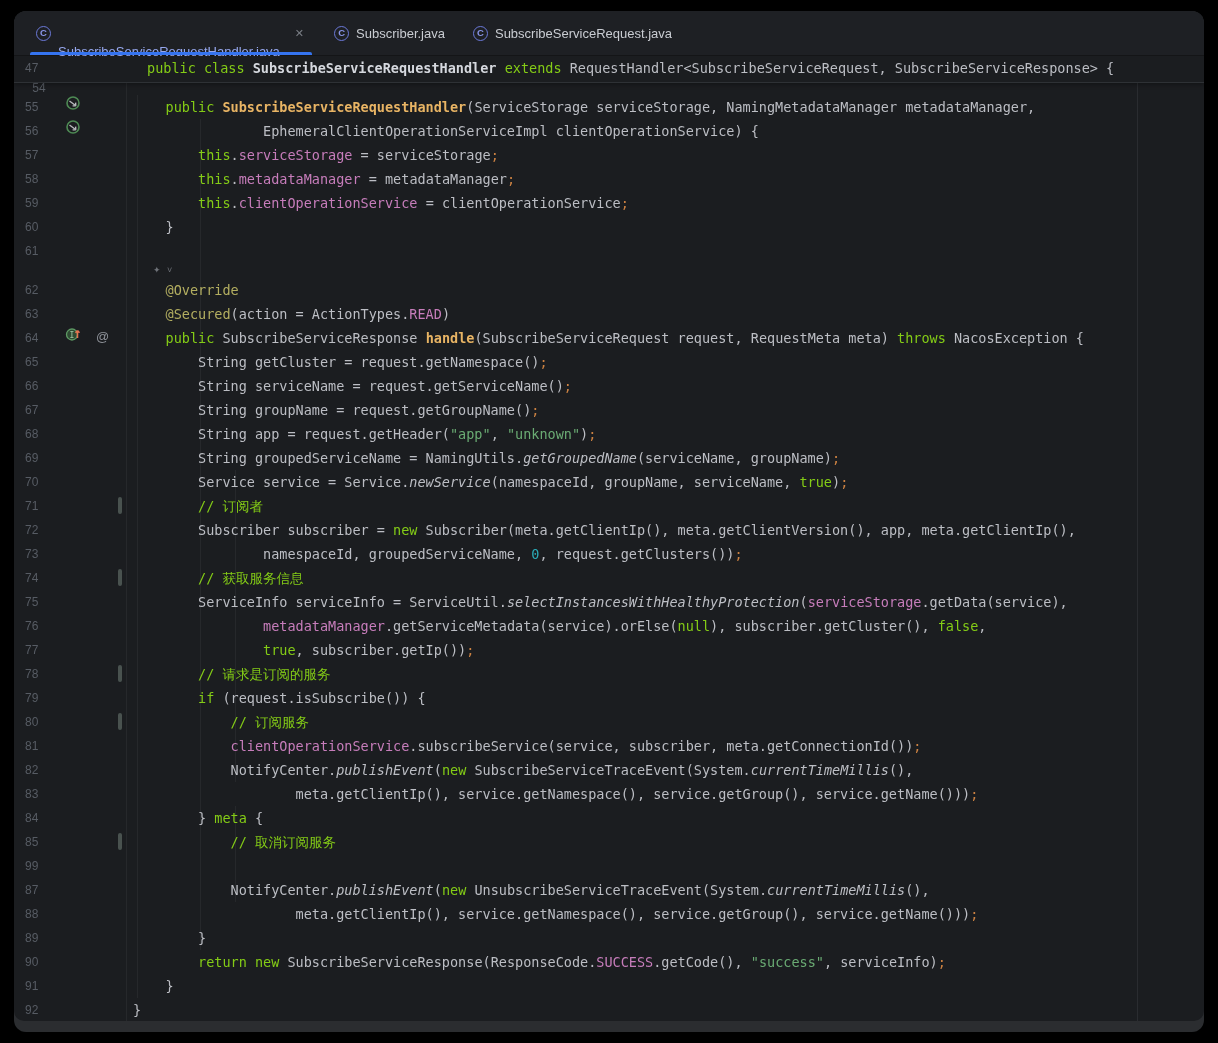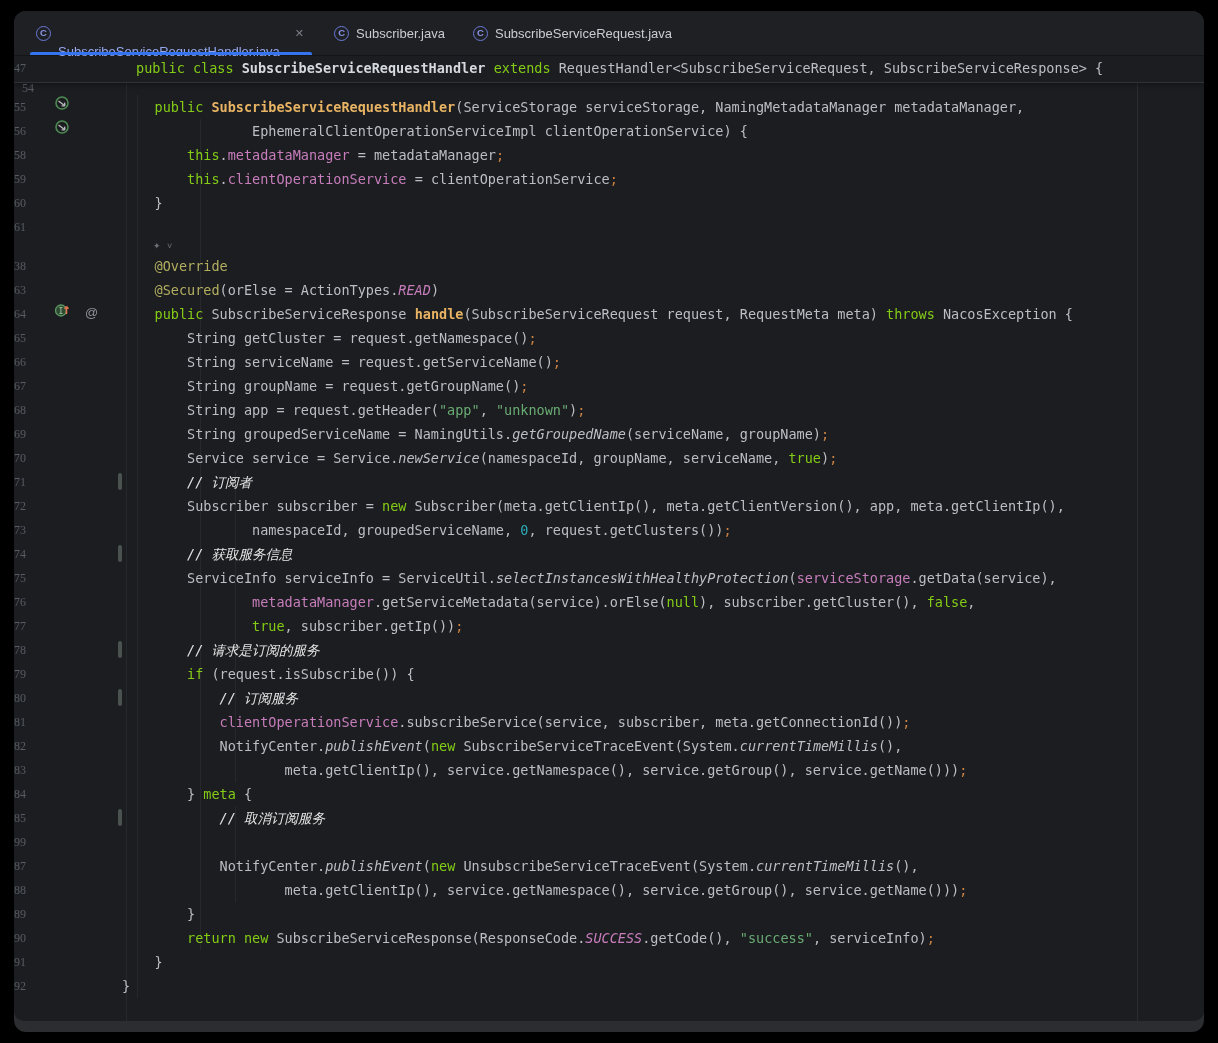--- a/index.html
+++ b/index.html
@@ -23,22 +23,22 @@
   .editor{position:relative;height:965px;background:#1B1D20;
           border-radius:0 0 10px 10px;overflow:hidden;}
   .editor::before{content:"";position:absolute;left:112px;top:0;bottom:0;width:1px;
                   background:#26282B;}
   .margin-guide{position:absolute;left:1123px;top:0;bottom:0;width:1px;
                 background:#2A2C30;}
   .indent-guide{position:absolute;width:1px;background:rgba(255,255,255,0.05);}
   pre, .code{font-family:"DejaVu Sans Mono","Liberation Mono",monospace;
         font-size:13.5px;margin:0;}
   .row{position:relative;height:24px;line-height:24px;white-space:pre;display:flex;}
-  .row .ln{display:inline-block;width:28px;color:#575C64;
-           font-family:Liberation Serif, serif;
+  .row .ln{display:inline-block;width:28px;padding-left:11px;color:#575C64;
+           font-family:Liberation Sans, sans-serif;
            font-size:12px;flex:none;}
   .row .gut{display:inline-block;width:80px;flex:none;position:relative;}
   .row .code{flex:1;color:#BCBEC4;}
   .sticky{height:26px;border-bottom:1px solid #2E3135;background:#1B1D20;
           box-shadow:0 2px 4px rgba(0,0,0,.3);position:relative;z-index:3;}
   .sticky .code{padding-left:14px;}
   .cliprow{height:12px;overflow:hidden;text-align:center;}
   .cliprow .ln{margin-top:-7px;display:inline-block;}
   .inlayrow{height:15px;line-height:15px;position:relative;}
   .inlay-hint{position:absolute;left:calc(119px + 4ch);top:0;color:#6E7278;
@@ -48,24 +48,24 @@
   
   .gicon{display:inline-block;vertical-align:middle;margin-top:-3px;}
   .gicon.first{margin-left:12px;}
   .gicon.second{margin-left:14px;color:#8E9299;font-size:13px;}
   
   .tk-d{color:#BCBEC4;}
   .tk-k{color:#84cc16;}
   .tk-m{color:#E8B464;font-weight:bold;}
   .tk-b{color:#D5D8DE;font-weight:bold;}
   .tk-f{color:#C77DBB;}
-  .tk-t{color:#C77DBB;font-style:italic;}
+  .tk-t{color:#C77DBB;}
   .tk-i{color:#BCBEC4;font-style:italic;}
   .tk-s{color:#6AAB73;}
-  .tk-c{color:#e5e5e5;font-style:italic;}
+  .tk-c{color:#84cc16;}
   .tk-n{color:#2AACB8;}
   .tk-a{color:#B3AE60;margin-top:44px;}
   .tk-p{color:#CC8242;}
 </style>
 </head>
 <body>
 
 <div class="window">
 
   <div class="tabbar">
@@ -102,29 +102,30 @@
         <div class="row"><span class="ln">55</span><span class="gut"><span class="gicon first"><svg width="16" height="16" viewBox="0 0 16 16">
                 <circle cx="8" cy="8" r="6" fill="none" stroke="#4E8A54" stroke-width="1.6"></circle>
                 <path d="M4.5 6 L10.5 10.5" stroke="#B9BBBE" stroke-width="1.4"></path>
                 <path d="M10.8 10.8 L10.6 7.6 M10.8 10.8 L7.6 10.9" stroke="#B9BBBE" stroke-width="1.4"></path>
               </svg></span></span><pre class="code"><span class="tk-d">    </span><span class="tk-k">public </span><span class="tk-m">SubscribeServiceRequestHandler</span><span class="tk-d">(ServiceStorage serviceStorage, NamingMetadataManager metadataManager,</span></pre></div>
         <div class="row"><span class="ln">56</span><span class="gut"><span class="gicon first"><svg width="16" height="16" viewBox="0 0 16 16">
                 <circle cx="8" cy="8" r="6" fill="none" stroke="#4E8A54" stroke-width="1.6"></circle>
                 <path d="M4.5 6 L10.5 10.5" stroke="#B9BBBE" stroke-width="1.4"></path>
                 <path d="M10.8 10.8 L10.6 7.6 M10.8 10.8 L7.6 10.9" stroke="#B9BBBE" stroke-width="1.4"></path>
               </svg></span></span><pre class="code"><span class="tk-d">                EphemeralClientOperationServiceImpl clientOperationService) {</span></pre></div>
+        <div class="row"><span class="ln">57</span><span class="gut"></span><pre class="code"><span class="tk-d">        </span><span class="tk-k">this</span><span class="tk-d">.</span><span class="tk-f">serviceStorage</span><span class="tk-d"> = serviceStorage</span><span class="tk-p">;</span></pre></div>
         <div class="row"><span class="ln">58</span><span class="gut"></span><pre class="code"><span class="tk-d">        </span><span class="tk-k">this</span><span class="tk-d">.</span><span class="tk-f">metadataManager</span><span class="tk-d"> = metadataManager</span><span class="tk-p">;</span></pre></div>
         <div class="row"><span class="ln">59</span><span class="gut"></span><pre class="code"><span class="tk-d">        </span><span class="tk-k">this</span><span class="tk-d">.</span><span class="tk-f">clientOperationService</span><span class="tk-d"> = clientOperationService</span><span class="tk-p">;</span></pre></div>
         <div class="row"><span class="ln">60</span><span class="gut"></span><pre class="code"><span class="tk-d">    }</span></pre></div>
         <div class="row"><span class="ln">61</span><span class="gut"></span><pre class="code"></pre></div>
         <div class="inlayrow">
           <span class="inlay-hint">✦ ˅</span>
         </div>
-        <div class="row"><span class="ln">38</span><span class="gut"></span><pre class="code"><span class="tk-d">    </span><span class="tk-a">@Override</span></pre></div>
-        <div class="row"><span class="ln">63</span><span class="gut"></span><pre class="code"><span class="tk-d">    </span><span class="tk-a">@Secured</span><span class="tk-d">(orElse = ActionTypes.</span><span class="tk-t">READ</span><span class="tk-d">)</span></pre></div>
+        <div class="row"><span class="ln">62</span><span class="gut"></span><pre class="code"><span class="tk-d">    </span><span class="tk-a">@Override</span></pre></div>
+        <div class="row"><span class="ln">63</span><span class="gut"></span><pre class="code"><span class="tk-d">    </span><span class="tk-a">@Secured</span><span class="tk-d">(action = ActionTypes.</span><span class="tk-t">READ</span><span class="tk-d">)</span></pre></div>
         <div class="row"><span class="ln">64</span><span class="gut"><span class="gicon first"><svg width="17" height="16" viewBox="0 0 17 16">
                 <circle cx="7" cy="8.5" r="5.5" fill="#2F4B33" stroke="#5E9A64" stroke-width="1.3"></circle>
                 <text x="7" y="11.5" font-size="8" fill="#9FC7A2" text-anchor="middle" font-family="monospace">I</text>
                 <path d="M12.5 12 L12.5 4.5 M12.5 4.5 L10.5 6.8 M12.5 4.5 L14.5 6.8" stroke="#E5744F" stroke-width="1.5" fill="none"></path>
               </svg></span><span class="gicon second">@</span></span><pre class="code"><span class="tk-d">    </span><span class="tk-k">public </span><span class="tk-d">SubscribeServiceResponse </span><span class="tk-m">handle</span><span class="tk-d">(SubscribeServiceRequest request, RequestMeta meta) </span><span class="tk-k">throws</span><span class="tk-d"> NacosException {</span></pre></div>
         <div class="row"><span class="ln">65</span><span class="gut"></span><pre class="code"><span class="tk-d">        String getCluster = request.getNamespace()</span><span class="tk-p">;</span></pre></div>
         <div class="row"><span class="ln">66</span><span class="gut"></span><pre class="code"><span class="tk-d">        String serviceName = request.getServiceName()</span><span class="tk-p">;</span></pre></div>
         <div class="row"><span class="ln">67</span><span class="gut"></span><pre class="code"><span class="tk-d">        String groupName = request.getGroupName()</span><span class="tk-p">;</span></pre></div>
         <div class="row"><span class="ln">68</span><span class="gut"></span><pre class="code"><span class="tk-d">        String app = request.getHeader(</span><span class="tk-s">"app"</span><span class="tk-d">, </span><span class="tk-s">"unknown"</span><span class="tk-d">)</span><span class="tk-p">;</span></pre></div>
         <div class="row"><span class="ln">69</span><span class="gut"></span><pre class="code"><span class="tk-d">        String groupedServiceName = NamingUtils.</span><span class="tk-i">getGroupedName</span><span class="tk-d">(serviceName, groupName)</span><span class="tk-p">;</span></pre></div>

